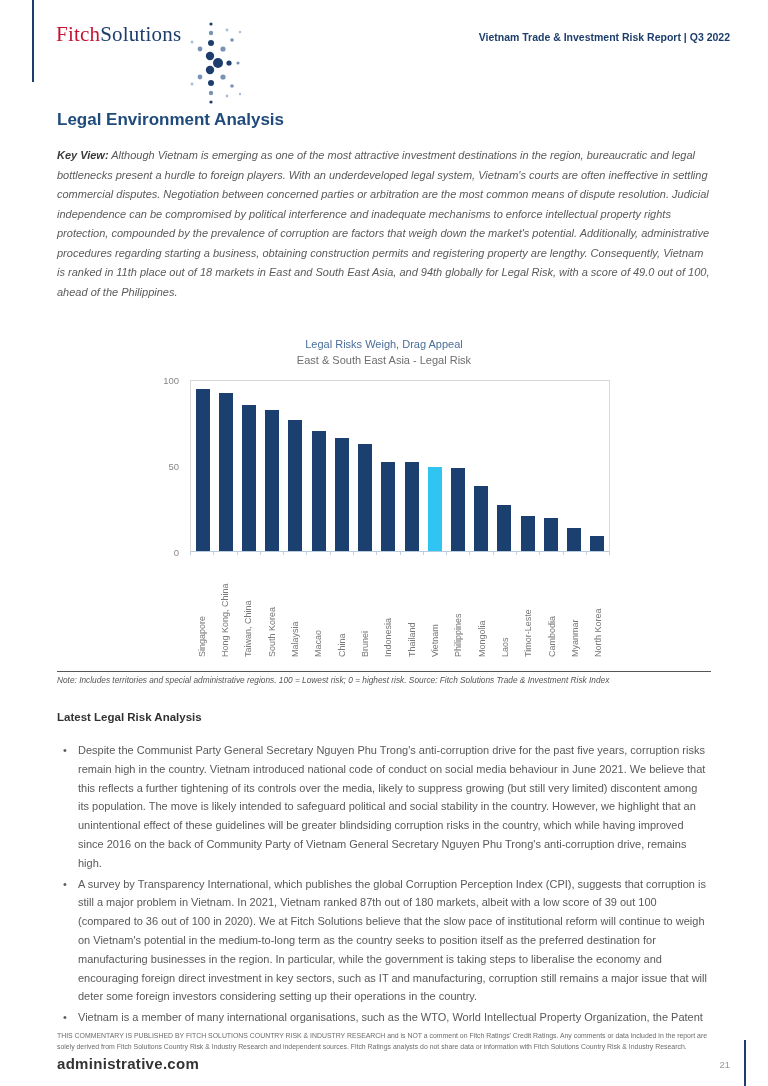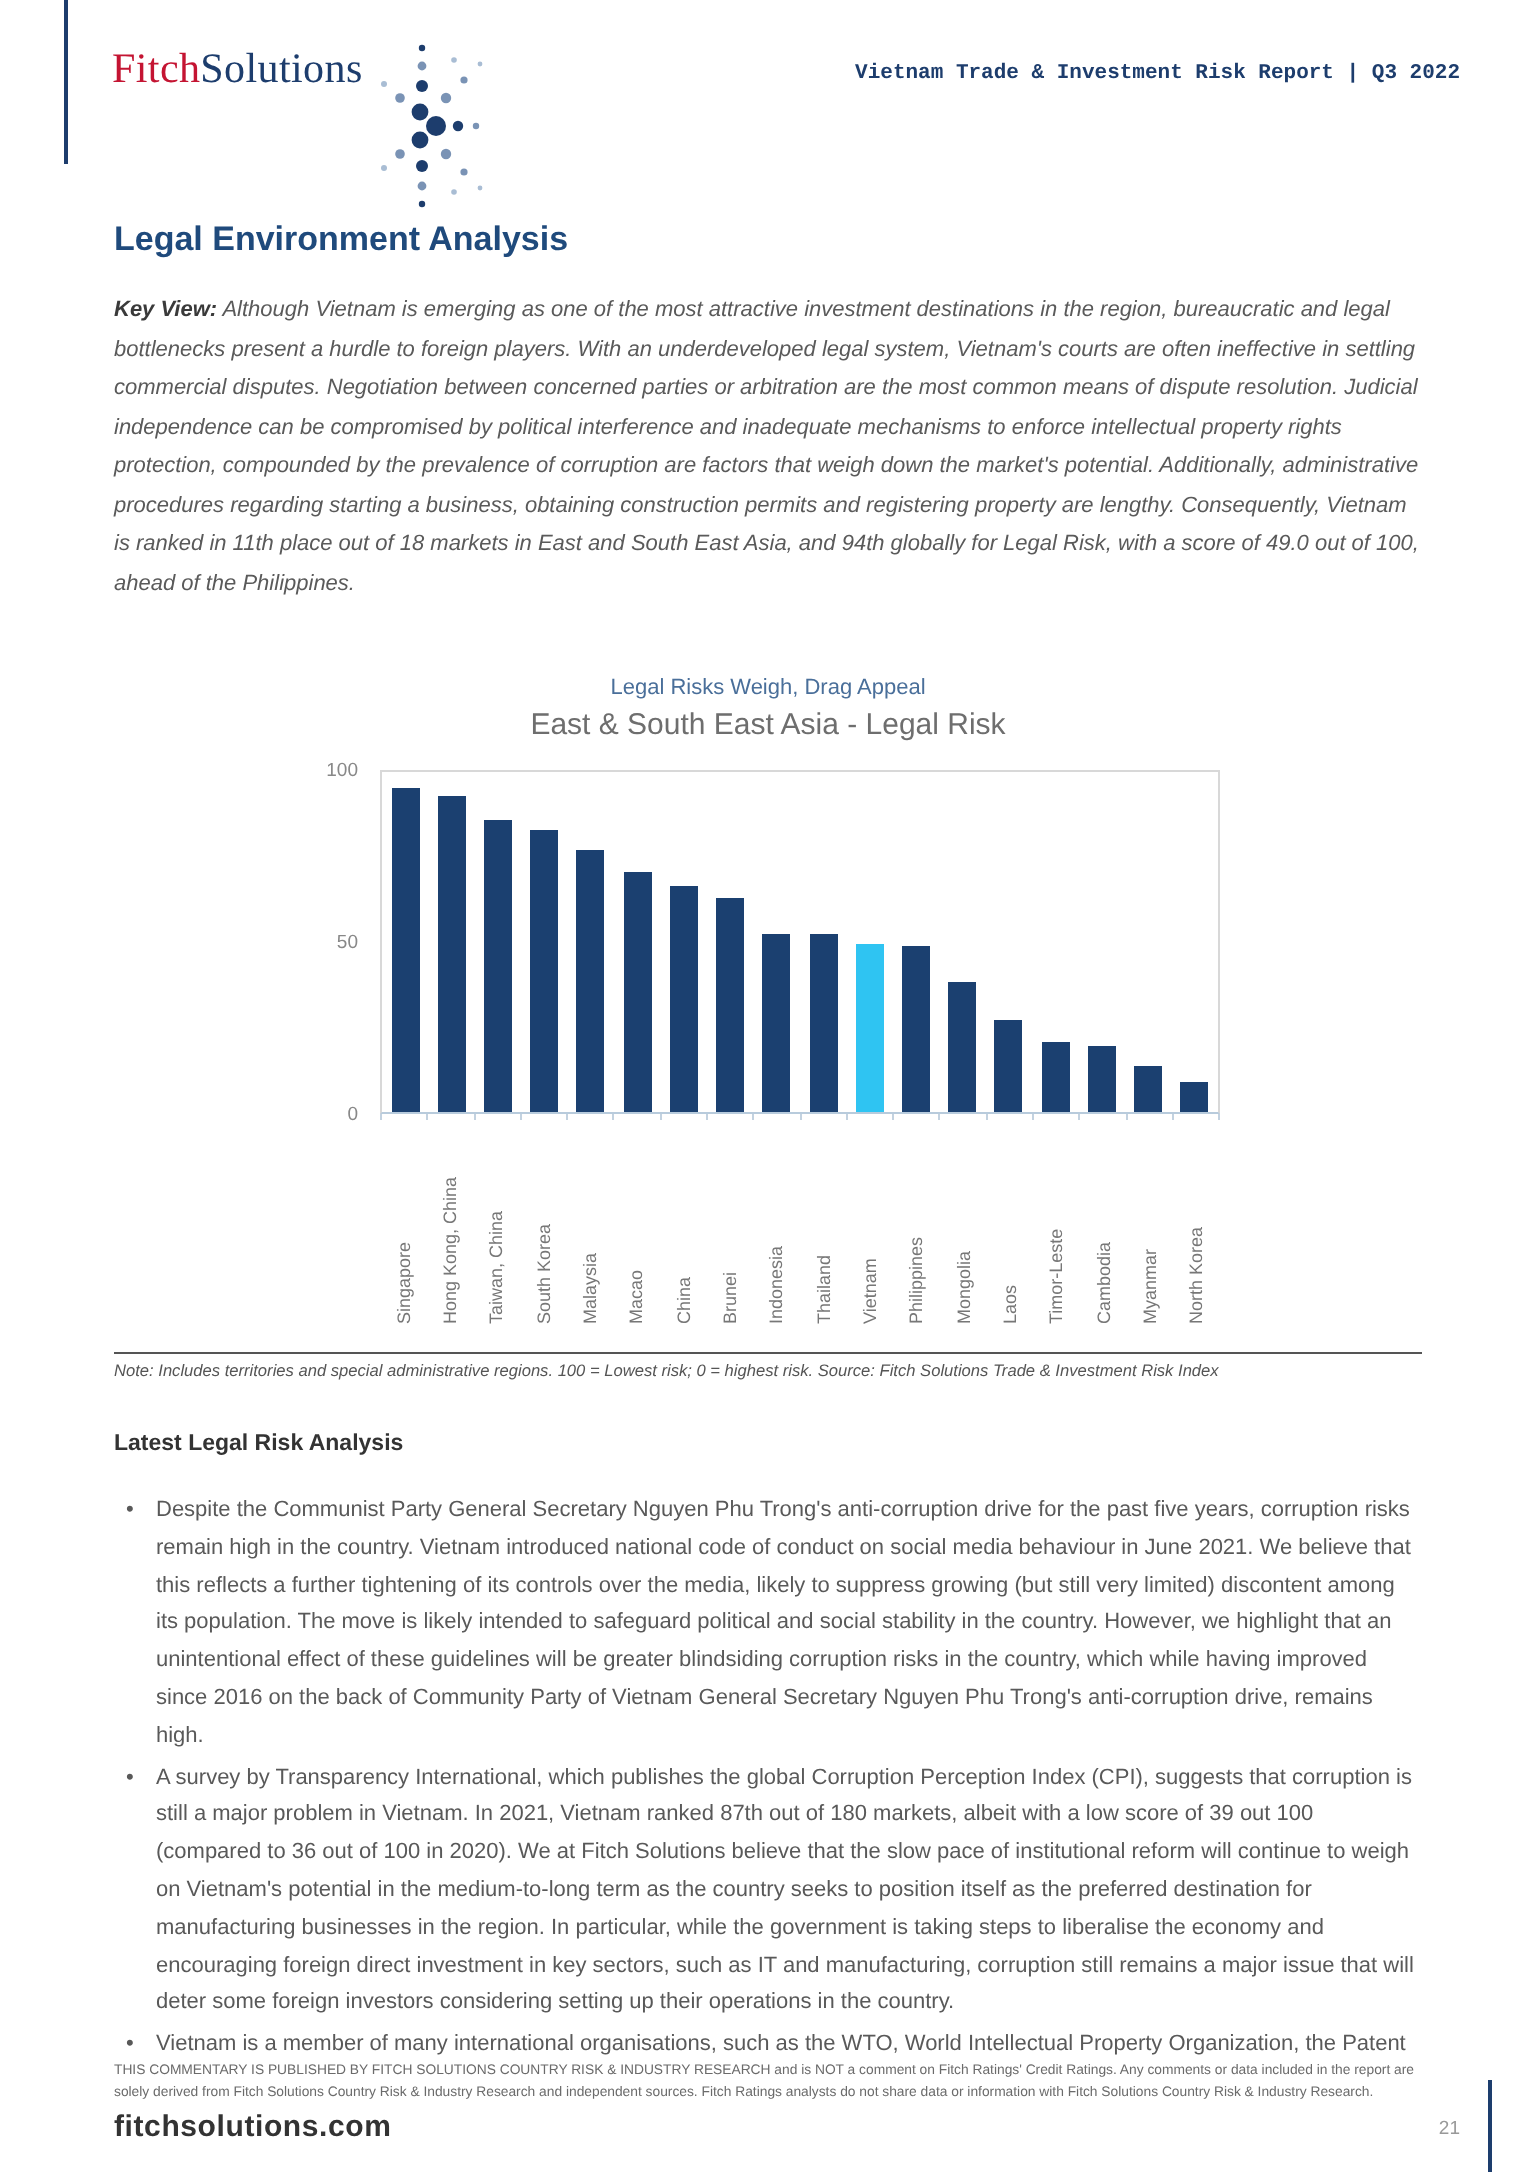--- a/index.html
+++ b/index.html
@@ -21,36 +21,36 @@
     position:absolute; top:0; left:0; right:0; height:88px;
     padding:0 38px;
   }
   .logo-wrap { position:absolute; left:56px; top:22px; display:flex; align-items:flex-start; }
   .logo-text { font-family:"Liberation Serif", serif; font-size:21px; letter-spacing:0.2px; }
   .logo-fitch { color:#c41432; }
   .logo-solutions { color:#1d3d6d; }
   .logo-burst { margin-left:2px; margin-top:-4px; }
   .header-title {
     position:absolute; right:38px; top:31px;
-    font-size:10.5px; font-weight:bold; color:#1d3d6d;font-family:Liberation Mono, monospace;
+    font-size:10.5px; font-weight:bold; color:#1d3d6d;
   }
   
   .content { position:absolute; top:110px; left:57px; width:654px; }
   .page-title {
     font-size:17px; font-weight:bold; color:#1f4a7c; margin-bottom:16px;
   }
   .key-view {
     font-size:11px; font-style:italic; color:#5a5a5a; line-height:19.5px;
     text-align:left;
   }
   .key-view .kv-label { font-weight:bold; color:#3a3a3a; }
   
   .chart-block { margin-top:36px; width:100%; }
   .chart-title { text-align:center; font-size:11px; color:#4a6f9a; margin-bottom:4px; }
-  .chart-subtitle { text-align:center; font-size:15px; color:#6e6e6e; margin-bottom:14px; }
+  .chart-subtitle { text-align:center; font-size:11px; color:#6e6e6e; margin-bottom:14px; }
   .chart-area { position:relative; width:455px; margin-left:100px; }
   .y-axis { position:absolute; left:-2px; top:0; width:30px; height:172px; }
   .y-tick {
     position:absolute; right:6px; width:30px; text-align:right;
     font-size:9.5px; color:#888;
   }
   .y-tick.t100 { top:-5px; }
   .y-tick.t50  { top:81px; }
   .y-tick.t0   { top:167px; }
   .plot {
@@ -294,16 +294,16 @@
   <div class="analysis-heading">Latest Legal Risk Analysis</div>
   <ul class="bullets">
     <li>Despite the Communist Party General Secretary Nguyen Phu Trong's anti-corruption drive for the past five years, corruption risks remain high in the country. Vietnam introduced national code of conduct on social media behaviour in June 2021. We believe that this reflects a further tightening of its controls over the media, likely to suppress growing (but still very limited) discontent among its population. The move is likely intended to safeguard political and social stability in the country. However, we highlight that an unintentional effect of these guidelines will be greater blindsiding corruption risks in the country, which while having improved since 2016 on the back of Community Party of Vietnam General Secretary Nguyen Phu Trong's anti-corruption drive, remains high.</li>
     <li>A survey by Transparency International, which publishes the global Corruption Perception Index (CPI), suggests that corruption is still a major problem in Vietnam. In 2021, Vietnam ranked 87th out of 180 markets, albeit with a low score of 39 out 100 (compared to 36 out of 100 in 2020). We at Fitch Solutions believe that the slow pace of institutional reform will continue to weigh on Vietnam's potential in the medium-to-long term as the country seeks to position itself as the preferred destination for manufacturing businesses in the region. In particular, while the government is taking steps to liberalise the economy and encouraging foreign direct investment in key sectors, such as IT and manufacturing, corruption still remains a major issue that will deter some foreign investors considering setting up their operations in the country.</li>
     <li>Vietnam is a member of many international organisations, such as the WTO, World Intellectual Property Organization, the Patent</li>
   </ul>
 </div>
 
 <div class="footer">
   <div class="disclaimer">THIS COMMENTARY IS PUBLISHED BY FITCH SOLUTIONS COUNTRY RISK &amp; INDUSTRY RESEARCH and is NOT a comment on Fitch Ratings' Credit Ratings. Any comments or data included in the report are solely derived from Fitch Solutions Country Risk &amp; Industry Research and independent sources. Fitch Ratings analysts do not share data or information with Fitch Solutions Country Risk &amp; Industry Research.</div>
-  <div class="site">fitchsolutions.com</div>
+  <div class="site">administrative.com</div>
 </div>
 <div class="page-number" style="right:38px;">21</div>
 <div class="right-rule"></div>
 
 </body></html>

